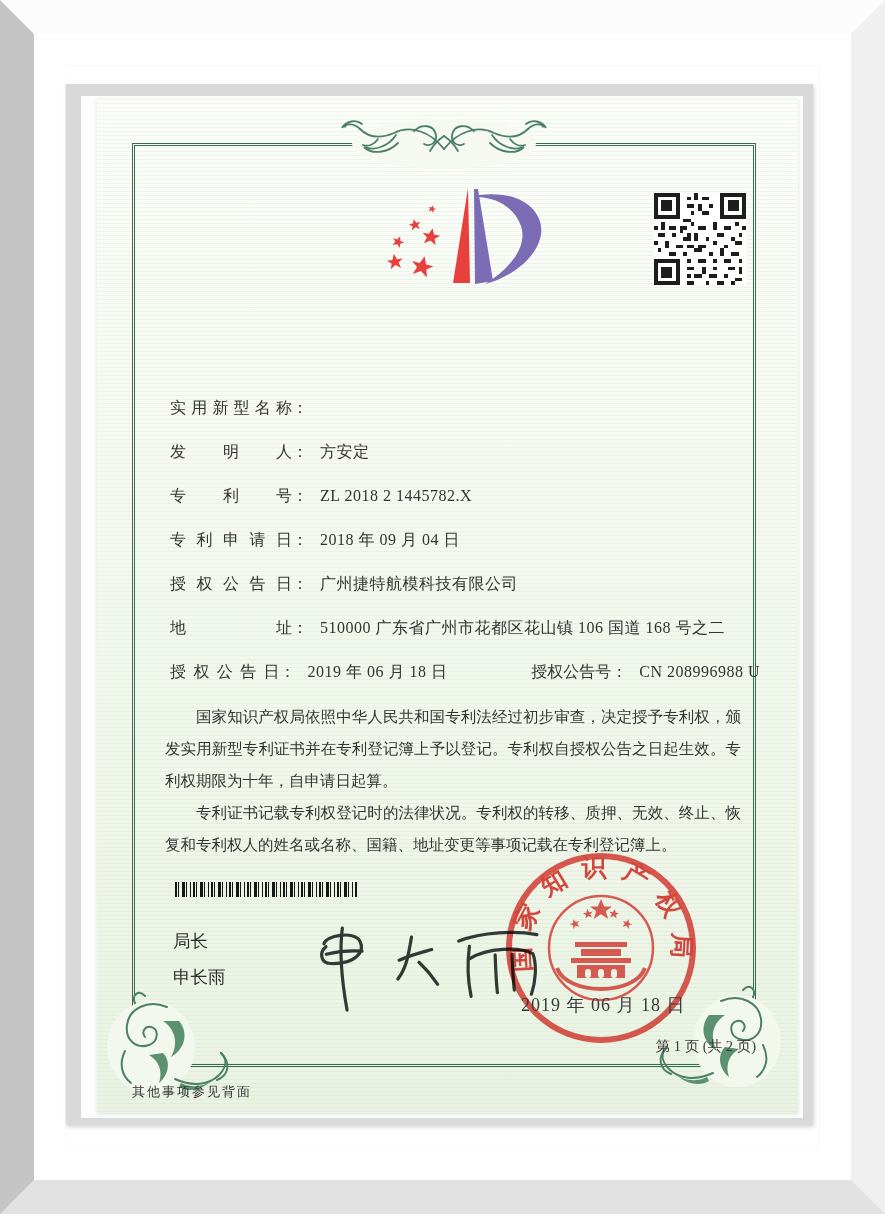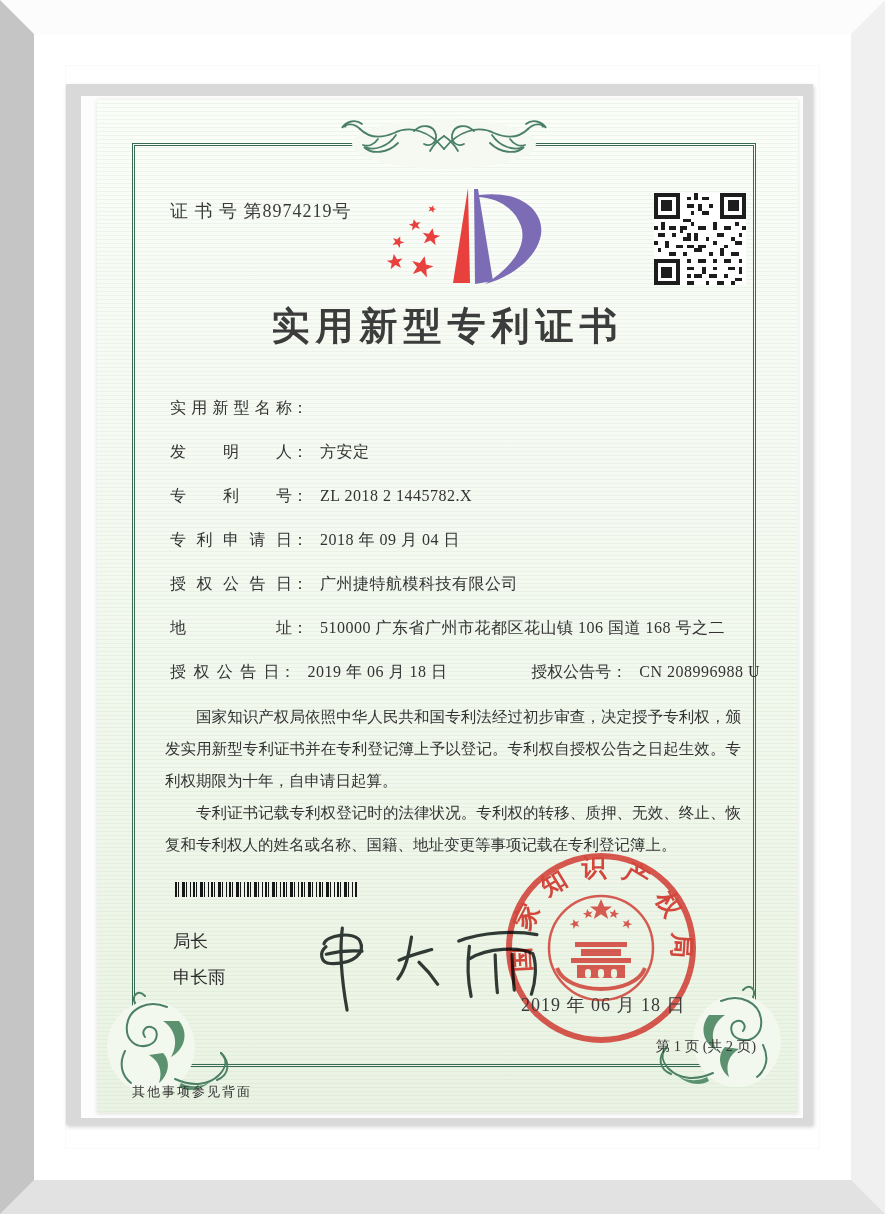--- a/index.html
+++ b/index.html
@@ -130,21 +130,20 @@
         <path d="M116 62 C126 72 124 84 112 89"></path>
         <path d="M20 60 C14 72 16 84 26 92"></path>
       </g>
       <g fill="#5b916f">
         <path d="M58 30 C70 38 74 52 66 66 C80 58 84 42 74 30 Z"></path>
         <path d="M44 64 C54 70 58 80 54 92 C64 84 66 70 58 62 Z"></path>
         <path d="M76 92 C86 97 98 96 106 90 C96 100 82 101 74 96 Z"></path>
       </g>
     </svg>
 
-    <div class="cert-no">证 书 号 第8974219号</div>
 
     <svg class="logo" viewBox="0 0 172 108">
       <defs>
         <path id="star" d="M0,-1 L0.294,-0.309 1,-0.309 0.435,0.118 0.657,0.809 0,0.382 -0.657,0.809 -0.435,0.118 -1,-0.309 -0.294,-0.309 Z"></path>
       </defs>
       <path d="M104 10 C152 4 172 32 165 54 C158 78 130 94 110 99 C140 80 152 59 146 41 C140 23 122 13 104 12 Z" fill="#7c6cb5"></path>
       <polygon points="99,4 103,4 118,96 100,99" fill="#7c6cb5"></polygon>
       <polygon points="93,3 78,98 95,98" fill="#e8403d"></polygon>
       <g fill="#e8403d">
         <use href="#star" transform="translate(57,24) scale(4) rotate(18)"></use>
@@ -156,21 +155,20 @@
       </g>
     </svg>
 
     <svg class="qr" viewBox="0 0 25 25" shape-rendering="crispEdges">
       <rect width="25" height="25" fill="#ffffff"></rect>
       <path fill="#1d1d1d" fill-rule="evenodd" d="M0 0h7v7H0z M1 1v5h5V1z M18 0h7v7h-7z M19 1v5h5V1z M0 18h7v7H0z M1 19v5h5v-5z"></path>
       <path fill="#1d1d1d" d="M2 2h3v3H2z M20 2h3v3h-3z M2 20h3v3H2z"></path>
       <path fill="#1d1d1d" d="M9 1h1v1H9z M11 0h1v2h-1z M13 1h2v1h-2z M9 3h2v1H9z M12 3h1v2h-1z M15 3h1v1h-1z M10 5h1v1h-1z M13 5h2v1h-2z M8 7h2v1H8z M0 9h1v1H0z M2 8h1v2H2z M4 9h2v1H4z M7 9h1v2H7z M10 8h1v1h-1z M12 9h2v1h-2z M16 8h1v2h-1z M19 9h2v1h-2z M22 8h1v1h-1z M24 9h1v1h-1z M1 11h2v1H1z M5 11h1v1H5z M8 12h2v1H8z M11 11h1v2h-1z M14 12h1v1h-1z M17 11h2v1h-2z M21 12h1v1h-1z M23 11h1v1h-1z M0 13h1v1H0z M3 13h1v2H3z M6 14h2v1H6z M10 14h1v1h-1z M12 14h2v1h-2z M16 13h1v1h-1z M19 14h1v1h-1z M22 13h2v1h-2z M1 15h1v1H1z M4 16h2v1H4z M8 16h1v1H8z M11 15h2v1h-2z M15 16h1v1h-1z M18 15h1v2h-1z M21 16h2v1h-2z M9 18h1v1H9z M12 18h2v1h-2z M16 18h1v1h-1z M19 18h2v1h-2z M23 18h1v1h-1z M9 20h2v1H9z M13 20h1v2h-1z M16 20h1v1h-1z M20 20h2v1h-2z M23 20h1v2h-1z M9 22h1v1H9z M11 22h2v1h-2z M15 22h2v1h-2z M19 22h1v1h-1z M22 23h2v1h-2z M9 24h2v1H9z M14 24h1v1h-1z M17 24h2v1h-2z M21 24h1v1h-1z M8 9h1v1H8z M9 11h1v1H9z M9 14h1v1H9z"></path>
     </svg>
 
-    <div class="title">实用新型专利证书</div>
 
     <div class="fields">
       <div class="frow">
         <span class="flabel">实用新型名称</span>
           <span class="fcolon">：</span>
       </div>
       <div class="frow">
         <span class="flabel">发明人</span>
           <span class="fcolon">：</span>
         <span class="fvalue">方安定</span>

